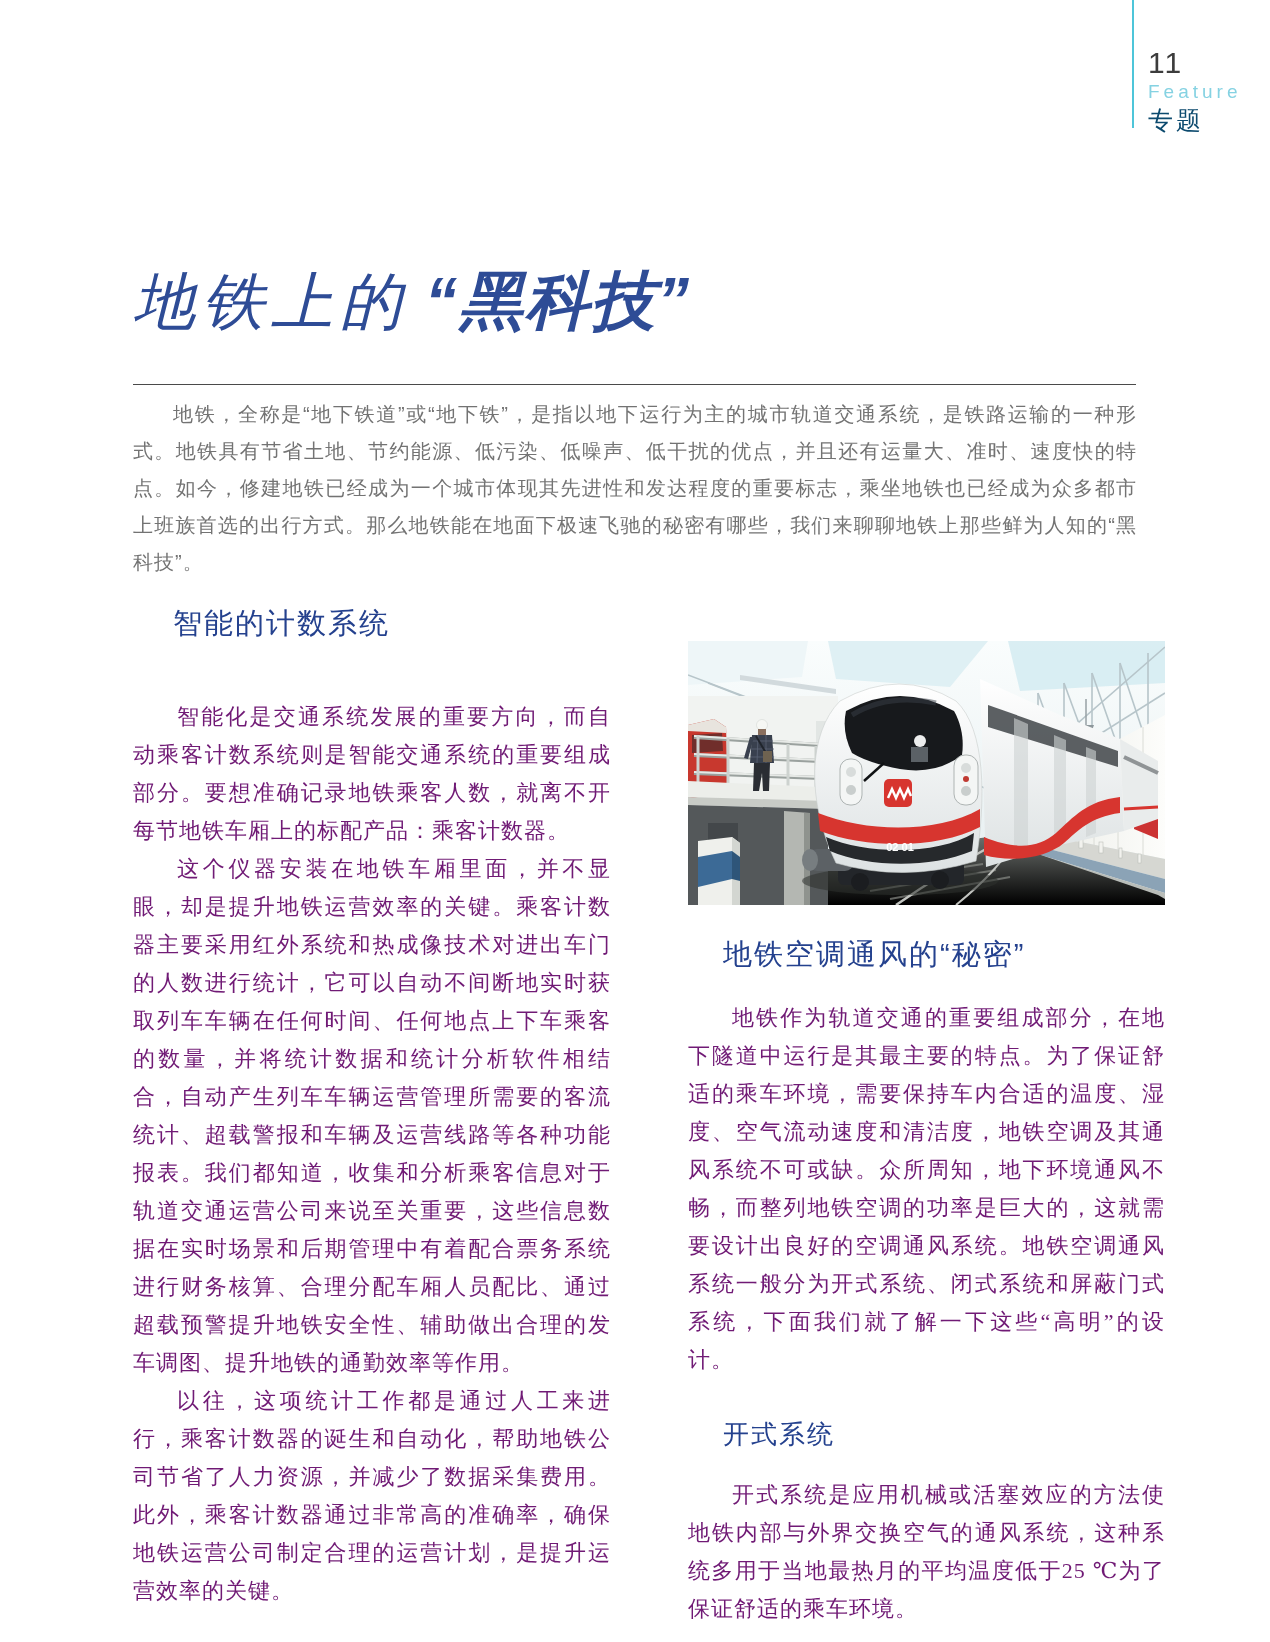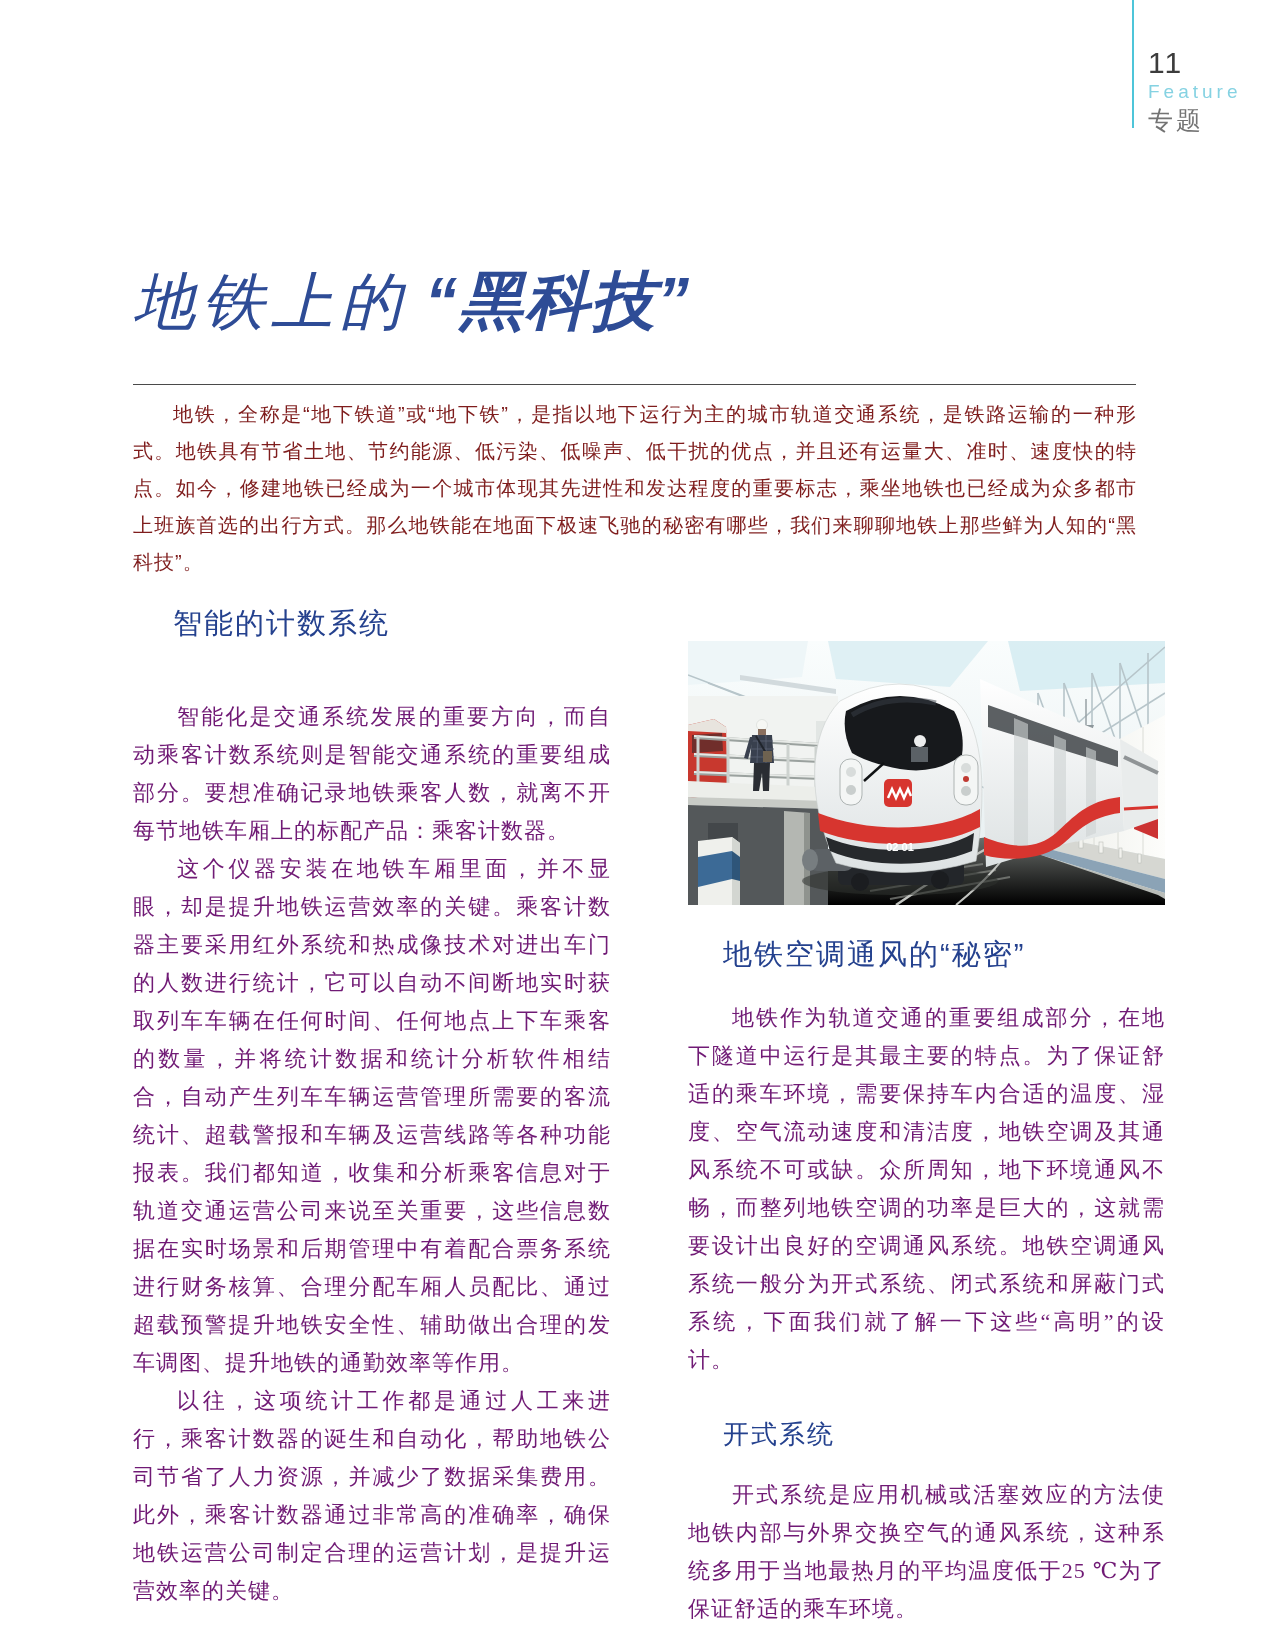--- a/index.html
+++ b/index.html
@@ -6,30 +6,30 @@
   body{
     width:1270px;height:1642px;position:relative;background:#ffffff;
     font-family:"Liberation Sans","DejaVu Sans",sans-serif;
     -webkit-font-smoothing:antialiased;overflow:hidden;
   }
   
   .folio-rule{position:absolute;left:1132px;top:0;width:2px;height:128px;background:#4ec5d9;}
   .folio{position:absolute;left:1148px;top:46px;width:110px;}
   .folio .num{font-size:30px;color:#3c3c3c;letter-spacing:2px;line-height:34px;}
   .folio .en{font-size:19px;color:#85d2e2;letter-spacing:4px;line-height:22px;margin-top:1px;}
-  .folio .zh{font-size:25px;color:#737373;letter-spacing:3px;line-height:30px;margin-top:2px;}
+  .folio .zh{font-size:25px;color:#0c4a6e;letter-spacing:3px;line-height:30px;margin-top:2px;}
   
   .title{position:absolute;left:133px;top:258px;white-space:nowrap;color:#2e4c96;font-style:italic;}
   .title .t-light{font-size:62px;letter-spacing:7px;font-weight:400;}
   .title .t-bold{font-size:64px;font-weight:800;margin-left:16px;letter-spacing:2px;}
   .rule{position:absolute;left:133px;top:384px;width:1003px;height:0;border-top:1px solid #4a4a4a;}
   
   .intro{
     position:absolute;left:133px;top:396px;width:1004px;
-    font-size:20px;line-height:37px;letter-spacing:1px;color:#7f1d1d;
+    font-size:20px;line-height:37px;letter-spacing:1px;color:#737373;
     text-align:justify;text-indent:2em;
   }
   
   .col-heading{font-size:29px;color:#24418e;letter-spacing:2px;font-weight:500;}
   .serif-body p{
     font-family:"Liberation Serif","DejaVu Serif",serif;
     font-size:22px;line-height:38px;letter-spacing:1px;color:#701a75;
     text-align:justify;text-indent:2em;margin:0;
   }
   .leftcol{position:absolute;left:133px;top:604px;width:478px;}

